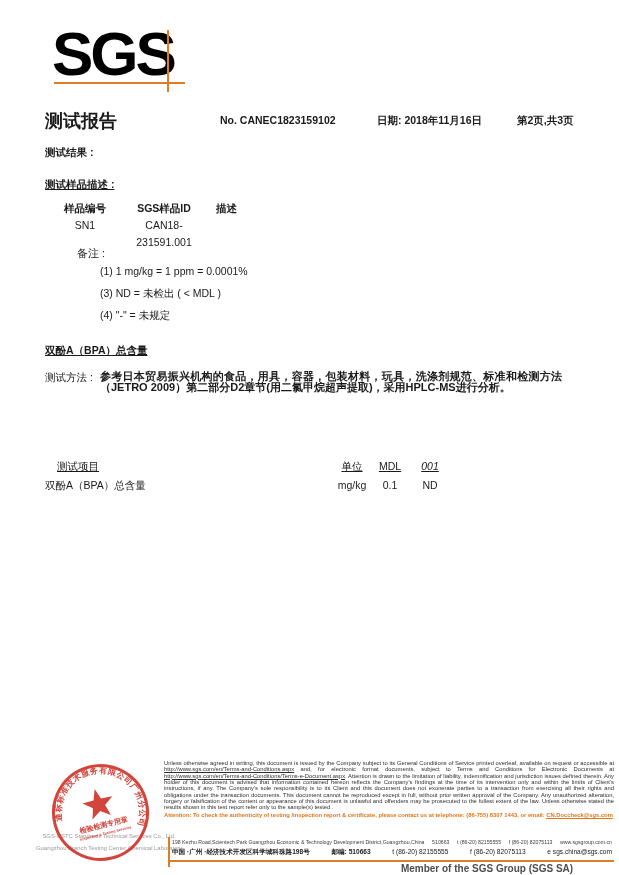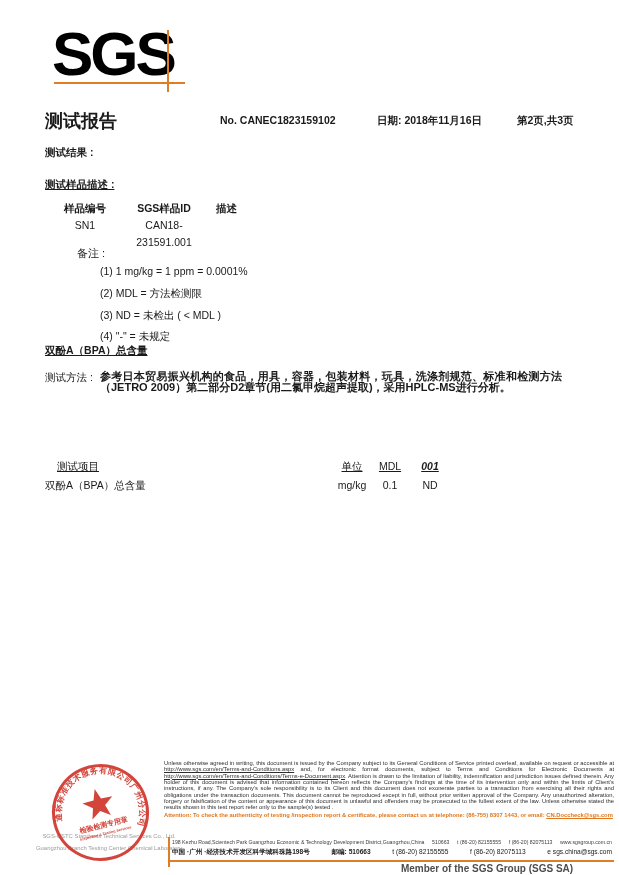--- a/index.html
+++ b/index.html
@@ -42,21 +42,21 @@
   .method-text{ left:100px; top:371px; width:462px; font-size:11px; line-height:11px; text-align:justify;font-weight:bold; }
 
   .test-table{ left:45px; top:416px; width:470px; font-size:10.5px;margin-top:44px; }
   .tt-row{ position:relative; height:19px; }
   .tt-item{ position:absolute; left:0; white-space:nowrap; }
   .tt-row.hdr .tt-item{ left:12px; text-decoration:underline; }
   .tt-unit{ position:absolute; left:277px; width:60px; text-align:center; }
   .tt-mdl{ position:absolute; left:317px; width:56px; text-align:center; }
   .tt-001{ position:absolute; left:357px; width:56px; text-align:center; }
   .tt-row.hdr .tt-unit, .tt-row.hdr .tt-mdl{ text-decoration:underline; }
-  .tt-row.hdr .tt-001{ text-decoration:underline; font-style:italic;font-weight:bold; }
+  .tt-row.hdr .tt-001{ text-decoration:underline; font-style:italic; }
 
   
   .company-lines{ left:36px; top:831px; width:146px; text-align:center;
                   font-size:5.9px; line-height:11.5px; color:#9b9b9b; white-space:nowrap; }
   .stamp{ left:50px; top:762px; width:101px; height:101px; transform:rotate(-14deg); opacity:.9; }
 
   .footer-right{ left:164px; top:760px; width:450px; }
   .legal{ font-size:5.8px; line-height:6.35px; text-align:justify; color:#2e2e2e; margin:0; }
   .legal .lnk{ text-decoration:underline; }
   .attention{ font-size:5.8px; line-height:6.4px; color:#e2761a; font-weight:bold; margin:1px 0 0 0; }
@@ -98,21 +98,20 @@
     </div>
     <div class="sample-row">
       <span class="s-col1">SN1</span>
       <span class="s-col2">CAN18-231591.001</span>
     </div>
   </div>
 
   <div class="abs remarks-label">备注 :</div>
   <div class="abs notes">
     <div>(1) 1 mg/kg = 1 ppm = 0.0001%</div>
-    <div>(2) MDL = 方法检测限</div>
     <div>(3) ND = 未检出 ( &lt; MDL )</div>
     <div>(4) "-" = 未规定</div>
   </div>
 
   <div class="abs bpa-title">双酚A（BPA）总含量</div>
   <div class="abs method-label">测试方法 :</div>
   <div class="abs method-text">参考日本贸易振兴机构的食品，用具，容器，包装材料，玩具，洗涤剂规范、标准和检测方法（JETRO 2009）第二部分D2章节(用二氯甲烷超声提取)，采用HPLC-MS进行分析。</div>
 
   <div class="abs test-table">
     <div class="tt-row hdr">

